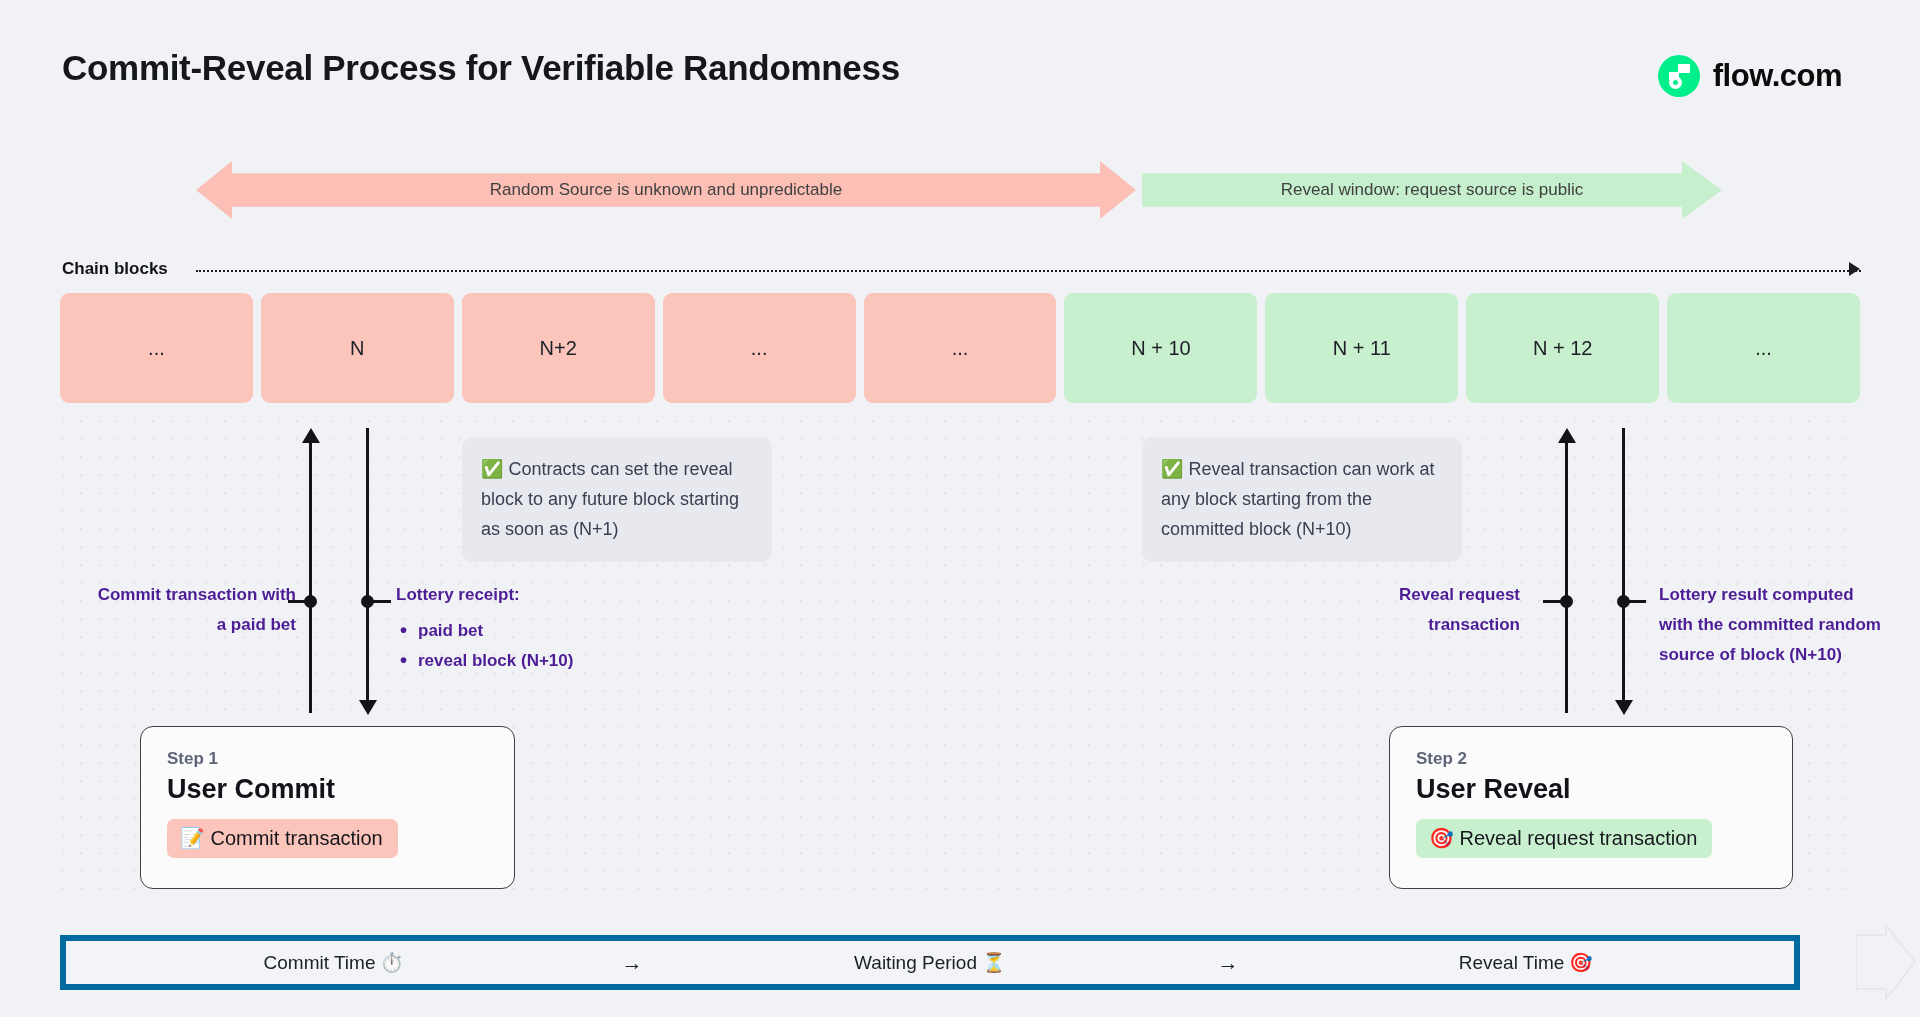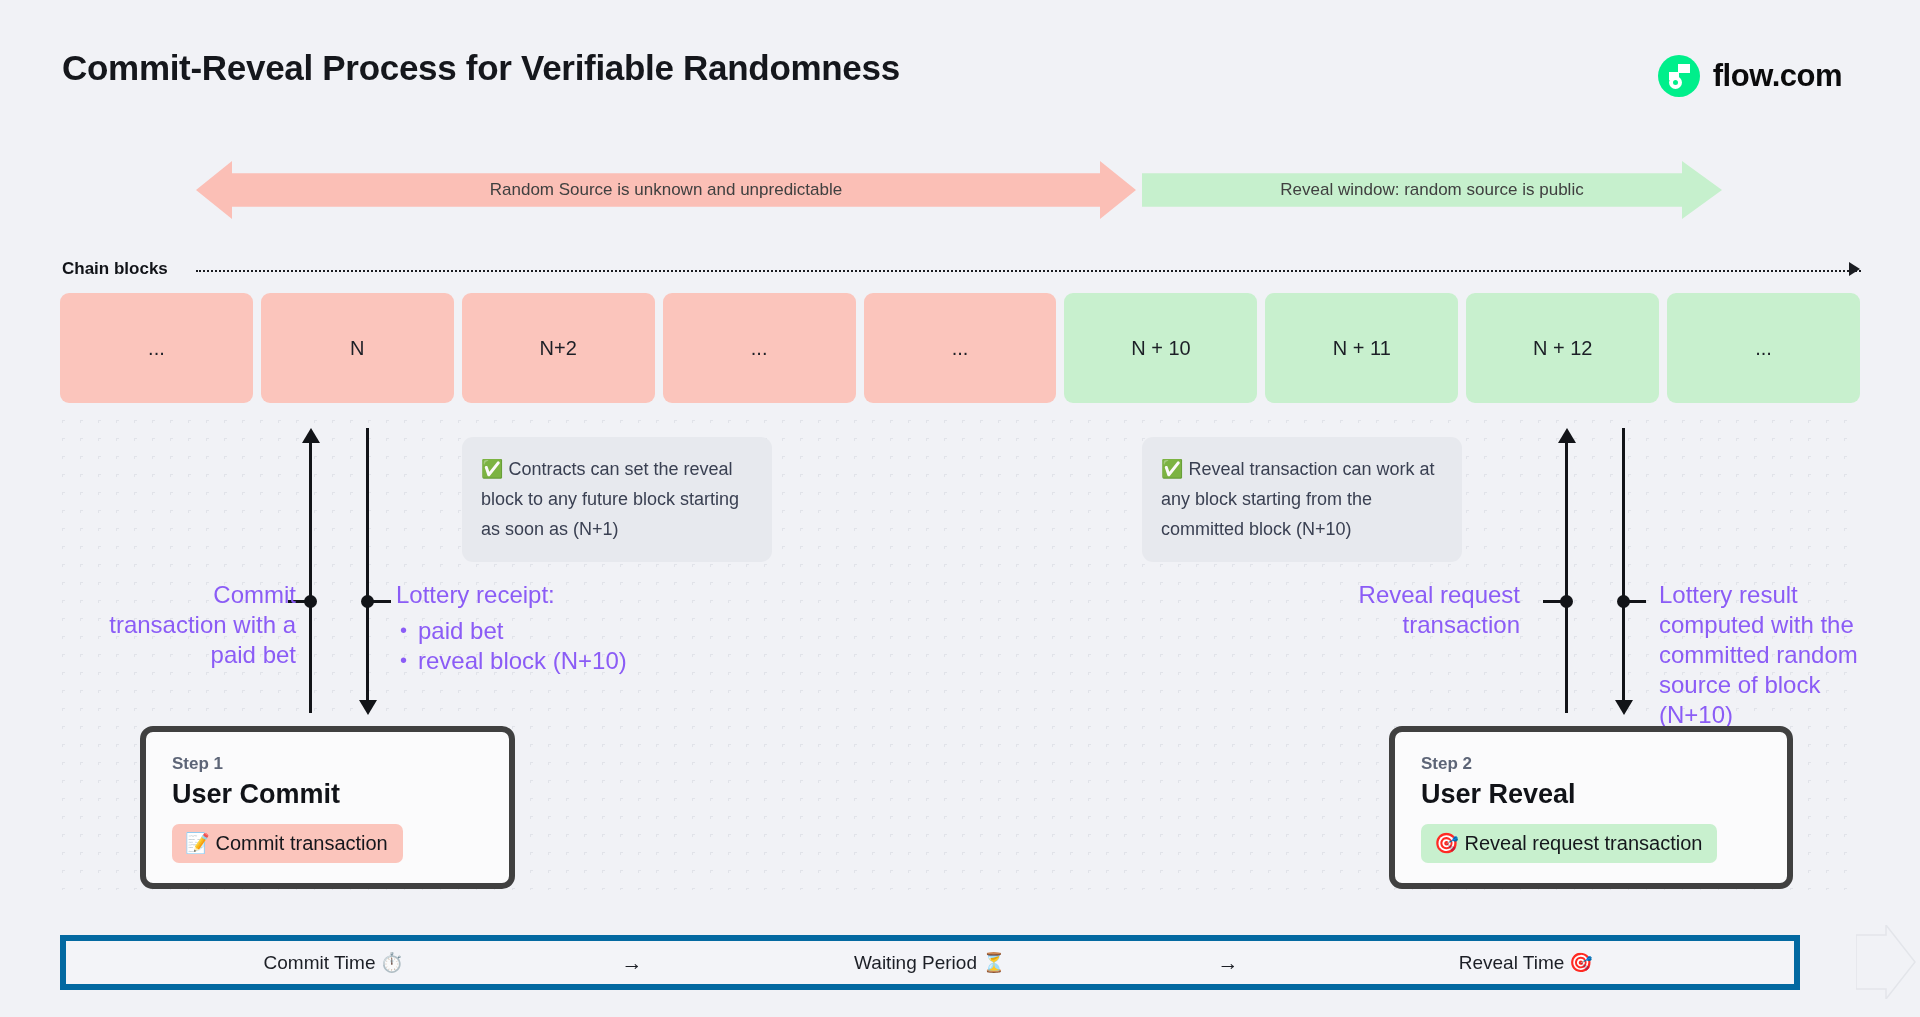--- a/index.html
+++ b/index.html
@@ -141,35 +141,35 @@
   .note {
     position: absolute; background: #e7e9ee;
     border-radius: 11px; padding: 17px 19px 18px 19px;
     font-size: 18px; line-height: 30px; color: #3a4052;
   }
   #note-commit { left: 462px; top: 437px; width: 310px; }
   #note-reveal { left: 1142px; top: 437px; width: 320px; }
   .check { color: #4caf3f; font-weight: 700; }
 
   
-  .annot { position: absolute; font-size: 24px; line-height: 30px; color: #8b5cf6; }
+  .annot { position: absolute; font-size: 17px; line-height: 30px; color: #4c1d95; font-weight: bold; }
   #annot-commit  { left: 96px;  top: 580px; width: 200px; text-align: right; }
   #annot-receipt { left: 396px; top: 580px; width: 300px; }
   #annot-receipt ul { list-style: none; margin-top: 6px; }
   #annot-receipt li { position: relative; padding-left: 22px; }
   #annot-receipt li::before {
     content: "•"; position: absolute; left: 4px; top: -1px; font-size: 20px;
   }
   #annot-request { left: 1330px; top: 580px; width: 190px; text-align: right; }
   #annot-result  { left: 1659px; top: 580px; width: 230px; }
 
   
   .step-card {
     position: absolute; background: #fbfbfc;
-    border: 6px solid #404040; border-radius: 13px;
+    border: 1px solid #404040; border-radius: 13px;
     padding: 22px 26px 26px 26px;
   }
   #step-card-1 { left: 140px;  top: 726px; width: 375px; height: 163px; }
   #step-card-2 { left: 1389px; top: 726px; width: 404px; height: 163px; }
   .step-eyebrow { font-size: 17px; font-weight: 700; color: #5d6577; }
   .step-title   { font-size: 27px; font-weight: 700; color: #111318; margin-top: 5px; }
   .step-chip {
     display: inline-block; margin-top: 14px;
     padding: 7px 15px 8px 13px; border-radius: 7px;
     font-size: 20px; color: #15171c; white-space: nowrap;
@@ -211,21 +211,21 @@
         <span class="g2"></span>
         <span class="g3"></span>
     </div>
     <div id="brand-text">flow.com</div>
   </div>
 
   <div class="banner" id="banner-commit">
     <span>Random Source is unknown and unpredictable</span>
   </div>
   <div class="banner" id="banner-reveal">
-    <span>Reveal window: random source is public</span>
+    <span>Reveal window: request source is public</span>
   </div>
 
   <div id="chain-label">Chain blocks</div>
   <div id="chain-axis"></div>
   <div id="chain-axis-head"></div>
 
   <div id="blocks-row">
     <div class="block pink">...</div>
     <div class="block pink">N</div>
     <div class="block pink">N+2</div>

